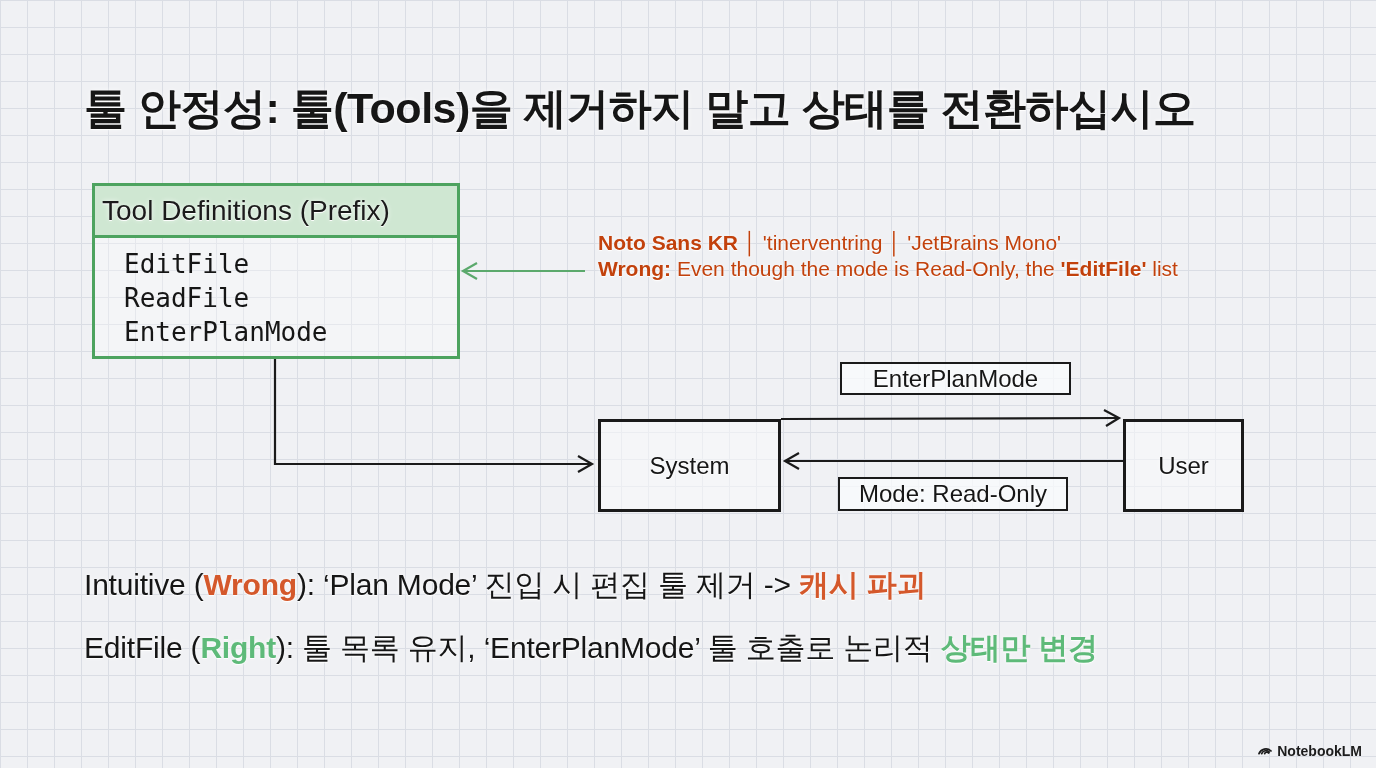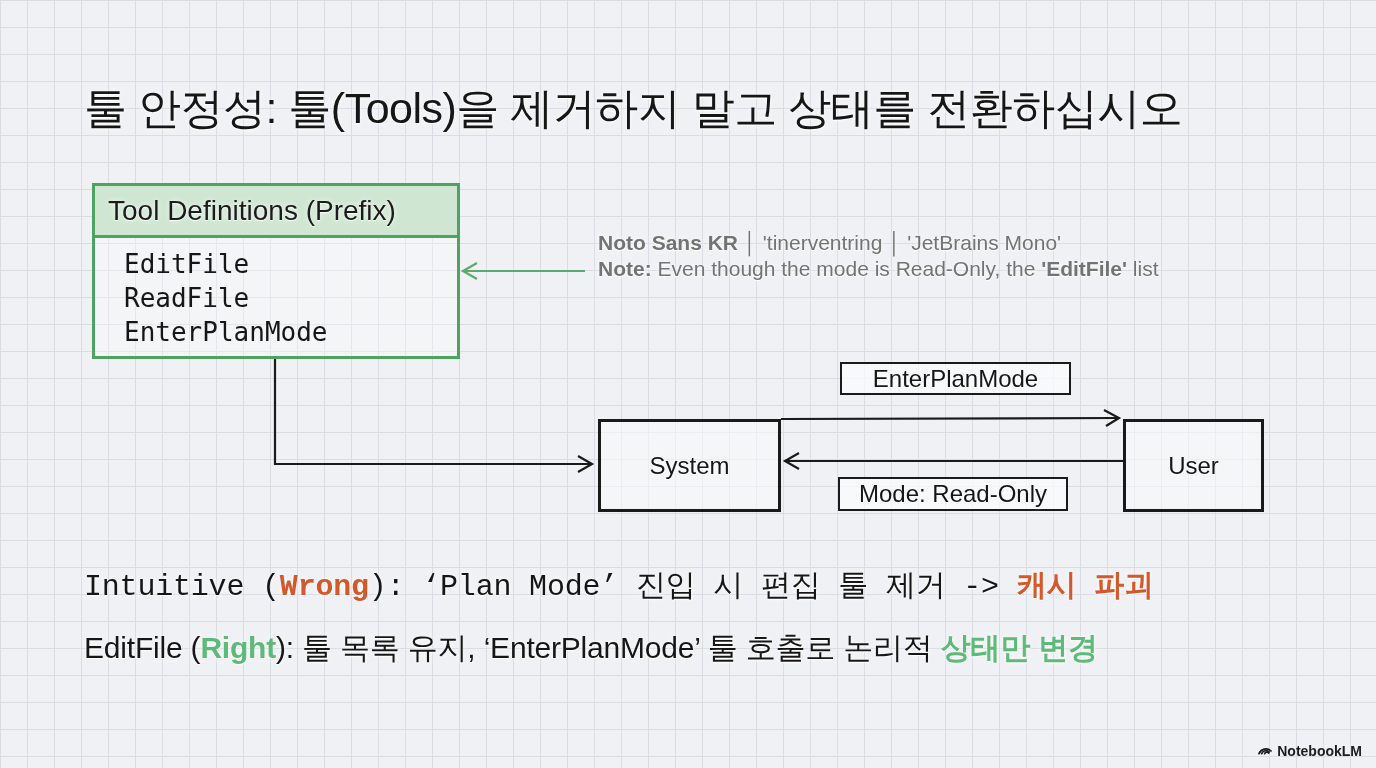--- a/index.html
+++ b/index.html
@@ -20,74 +20,74 @@
     background-image:
       linear-gradient(#dadde4 1px, transparent 1px),
       linear-gradient(90deg, #dadde4 1px, transparent 1px);
     background-size:27px 27px;
   }
   .halo{text-shadow:0 1px 0 rgba(255,255,255,.9), 0 0 5px rgba(255,255,255,.8);}
   .abs{position:absolute;}
 
   .page-title{
     left:84px; top:80px; width:1240px;
-    font-size:43px; font-weight:normal; letter-spacing:-0.5px;
+    font-size:43px; font-weight:bold; letter-spacing:-0.5px;
   }
 
   
   .tool-box{
     left:92px; top:183px; width:368px; height:176px;
     border:3px solid var(--green-border);
     background:rgba(255,255,255,0.30);
   }
   .tool-box-header{
     height:52px; line-height:49px;
     background:var(--green-fill);
     border-bottom:3px solid var(--green-border);
-    padding-left:13px;
+    padding-left:7px;
     font-size:28px; color:#1b1b1b;
   }
   .tool-box-body{
     padding:9px 0 0 13px;
     font-family:"DejaVu Sans Mono",monospace;
     font-size:26px; line-height:34px;margin-left:16px;
   }
 
   
   .note{
     left:598px; top:230px; width:660px;
-    font-size:21px; line-height:26px; color:#737373;
+    font-size:21px; line-height:26px; color:#c2410c;
   }
   .note b{font-weight:bold;}
 
   
   .node{
     border:3px solid #1a1a1a;
     background:rgba(249,250,252,0.55);
     display:flex; align-items:center; justify-content:center;
     font-size:24px;
   }
   .system-box{left:598px; top:419px; width:183px; height:93px;}
-  .user-box{left:1123px; top:419px; width:141px; height:93px;}
+  .user-box{left:1123px; top:419px; width:121px; height:93px;}
   .tag{
     border:2px solid #1a1a1a;
     background:rgba(250,251,253,0.75);
     display:flex; align-items:center; justify-content:center;
     font-size:24px;
   }
   .epm-tag{left:840px; top:362px; width:231px; height:33px;}
   .mode-tag{left:838px; top:477px; width:230px; height:34px;}
 
   svg.wires{left:0; top:0; pointer-events:none;}
   .wire-black{stroke:#1a1a1a; stroke-width:2.2; fill:none;}
   .wire-green{stroke:var(--arrow-green); stroke-width:2.2; fill:none;}
 
   
   .concl{left:84px; font-size:30px; letter-spacing:-0.2px;}
-  .concl-1{top:565px;font-family:Liberation Mono, monospace;}
+  .concl-1{top:565px;}
   .concl-2{top:628px;}
   .hl-orange{color:var(--orange); font-weight:bold;}
   .hl-green{color:var(--green-text); font-weight:bold;}
 
   
   .footer{
     right:14px; top:743px;
     display:flex; align-items:center; gap:4px;
     font-size:14px; font-weight:bold; color:#1c1c1c;
   }
@@ -102,21 +102,21 @@
   <div class="tool-box-header halo">Tool Definitions (Prefix)</div>
   <div class="tool-box-body">
     <div>EditFile</div>
     <div>ReadFile</div>
     <div>EnterPlanMode</div>
   </div>
 </div>
 
 <div class="abs note halo">
   <div><b>Noto Sans KR</b><span> │ 'tinerventring │ 'JetBrains Mono'</span></div>
-  <div><b>Note:</b><span> Even though the mode is Read-Only, the </span><b>'EditFile'</b><span> list</span></div>
+  <div><b>Wrong:</b><span> Even though the mode is Read-Only, the </span><b>'EditFile'</b><span> list</span></div>
 </div>
 
 <svg class="abs wires" width="1376" height="768" viewBox="0 0 1376 768">
 
   <g>
     <line class="wire-green" x1="585" y1="271" x2="464" y2="271"></line>
     <polyline class="wire-green" points="477,263 463,271 477,279"></polyline>
   </g>
 
   <g>

